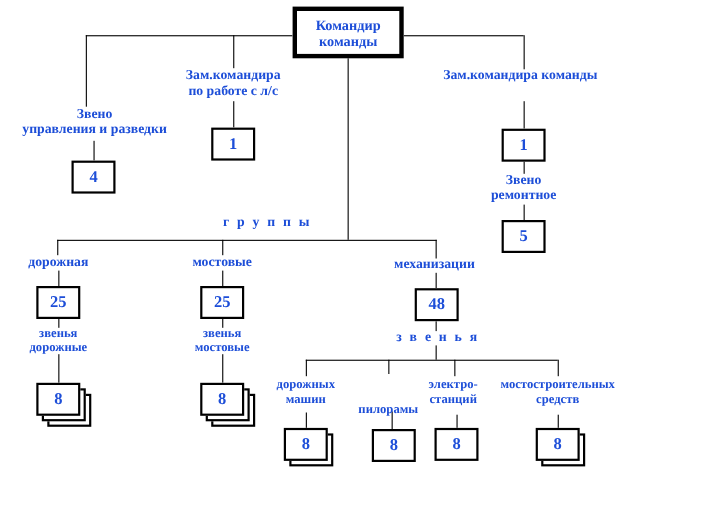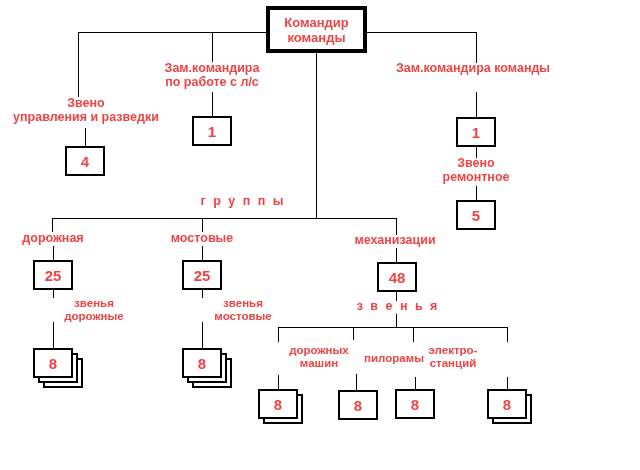--- a/index.html
+++ b/index.html
@@ -1,18 +1,18 @@
 <!DOCTYPE html>
 <html><head>
 <meta charset="utf-8">
 <style>
   html,body { margin:0; padding:0; background:#ffffff; }
   .canvas {
     position:relative; width:640px; height:458px; background:#ffffff;
-    font-family:Liberation Sans, sans-serif; color:#ef4444;
+    font-family:Liberation Serif, serif; color:#1d4ed8;
     overflow:hidden;
   }
   .hl { position:absolute; height:1px; background:#000; }
   .vl { position:absolute; width:1px; background:#000; }
   .cmd {
     position:absolute; left:266px; top:6px; width:101px; height:47px;
     border:4px solid #000; background:#fff; box-sizing:border-box;
     display:flex; flex-direction:column; align-items:center; justify-content:center;
     font-weight:bold; font-size:13px; line-height:15px; text-align:center;
   }
@@ -20,21 +20,21 @@
     position:absolute; width:40px; height:30px; border:2px solid #000;
     background:#fff; box-sizing:border-box;
     display:flex; align-items:center; justify-content:center;
     font-weight:bold; font-size:15px;
   }
   .lbl {
     position:absolute; transform:translateX(-50%); text-align:center;
     font-weight:bold; font-size:12.5px; line-height:13.5px; white-space:nowrap;
   }
   .lbl span { display:block; }
-  .small { font-size:11.5px; line-height:12.5px;margin-left:41px; }
+  .small { font-size:11.5px; line-height:12.5px; }
   .spaced { letter-spacing:2px; }
   .stack { position:absolute; width:40px; height:30px; }
   .stack .layer {
     position:absolute; width:40px; height:30px; border:2px solid #000;
     background:#fff; box-sizing:border-box;
   }
   .stack .front {
     position:absolute; left:0; top:0; width:40px; height:30px;
     border:2px solid #000; background:#fff; box-sizing:border-box;
     display:flex; align-items:center; justify-content:center;
@@ -126,27 +126,31 @@
     <span>мостовые</span>
   </div>
   <div class="lbl spaced" style="left:398px;top:300px">
     <span>з в е н ь я</span>
   </div>
 
   <div class="lbl small" style="left:278px;top:344px">
     <span>дорожных</span>
     <span>машин</span>
   </div>
-  <div class="lbl small" style="left:353px;top:352px">
+  <div class="lbl small" style="left:353px;top:366px">
     <span>пилорамы</span>
   </div>
   <div class="lbl small" style="left:412px;top:344px">
     <span>электро-</span>
     <span>станций</span>
   </div>
+  <div class="lbl small" style="left:507px;top:344px">
+    <span>мостостроительных</span>
+    <span>средств</span>
+  </div>
 
   <div class="box" style="left:65px;top:146px">
     <span>4</span>
   </div>
   <div class="box" style="left:192px;top:116px">
     <span>1</span>
   </div>
   <div class="box" style="left:456px;top:117px">
     <span>1</span>
   </div>

